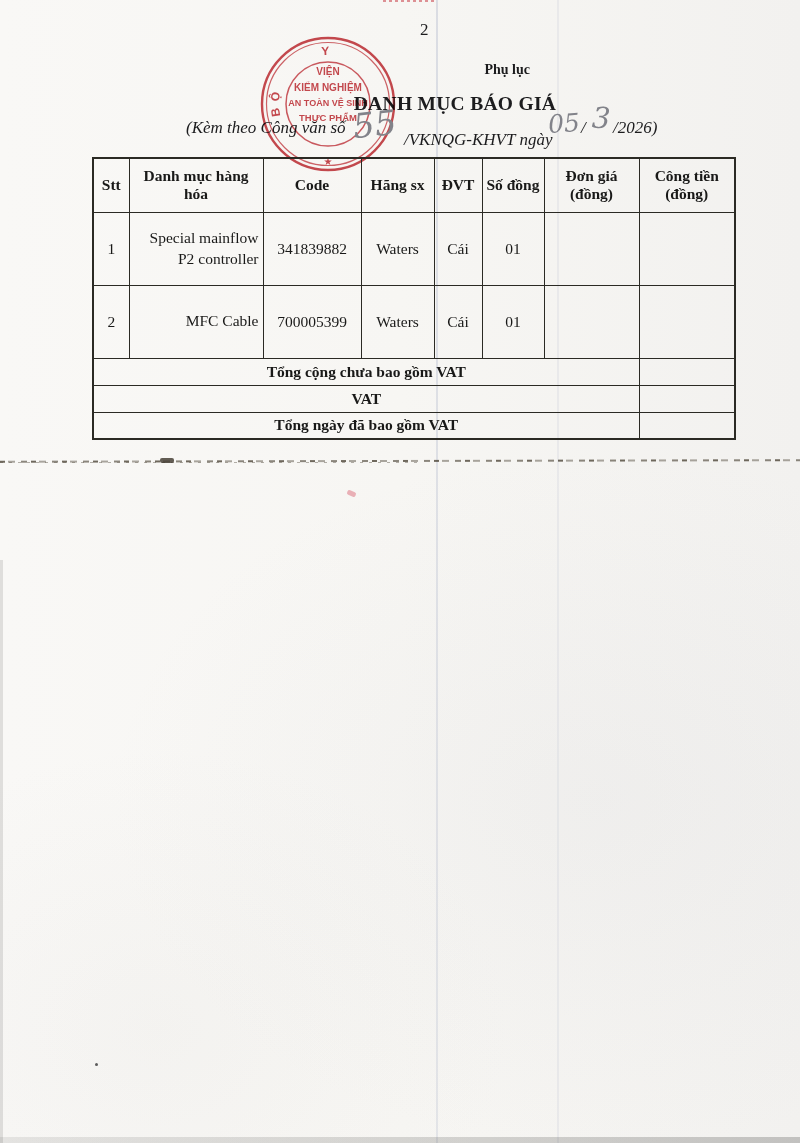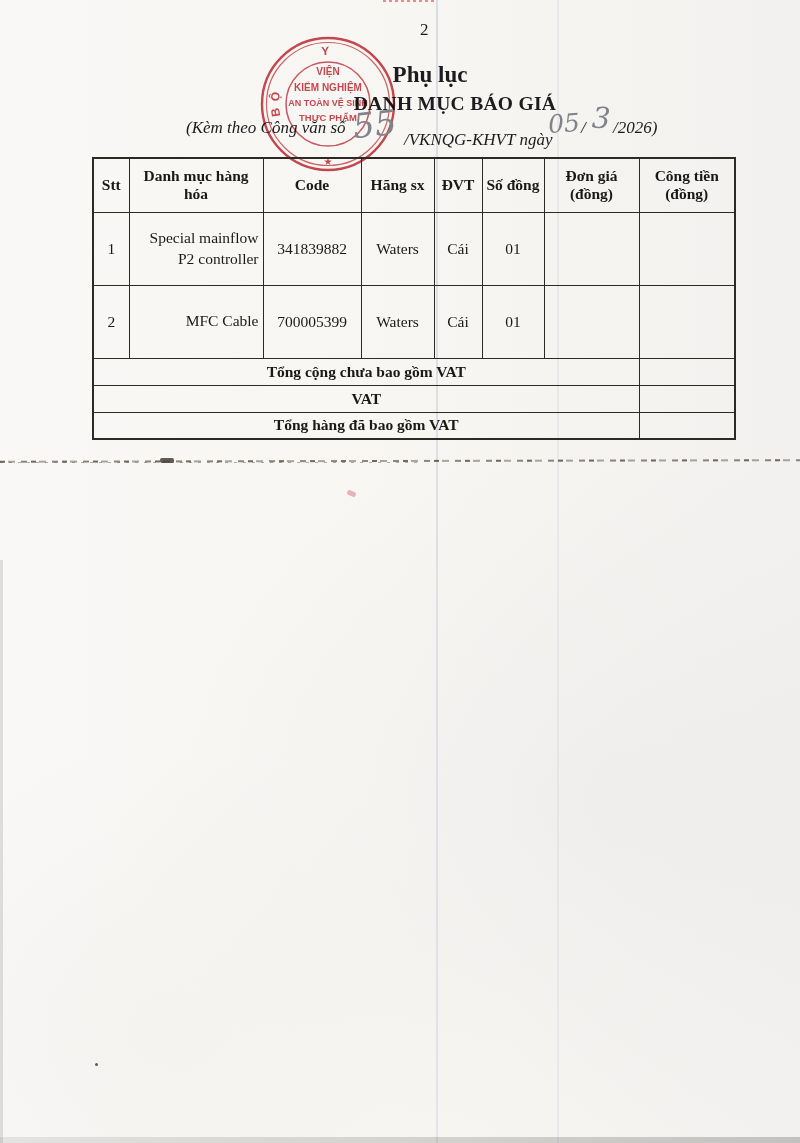--- a/index.html
+++ b/index.html
@@ -35,22 +35,22 @@
   .fold-blob{position:absolute;left:160px;top:458px;width:14px;height:5px;
     background:#3c352a;border-radius:2px;opacity:.8;}
   .pink-mark{position:absolute;left:347px;top:491px;width:9px;height:5px;
     background:rgba(222,118,132,.55);transform:rotate(24deg);border-radius:2px;}
   .ink-speck{position:absolute;left:95px;top:1063px;width:3px;height:3px;background:#5b5b5b;border-radius:50%;}
   .bottom-edge-shadow{position:absolute;left:0;bottom:0;width:800px;height:6px;
     background:linear-gradient(90deg,rgba(90,90,88,.12),rgba(70,70,68,.28));}
   .left-edge-shadow{position:absolute;left:0;top:560px;width:3px;height:583px;background:rgba(90,90,88,.16);}
   
   .page-number{position:absolute;left:420px;top:20px;font-size:17px;}
-  .appendix-label{position:absolute;left:330px;top:62px;width:200px;text-align:center;
-    font-weight:bold;font-size:23px;}
+  .appendix-label{position:absolute;left:330px;top:62px;width:200px;text-align:right;
+    font-weight:bold;font-size:14px;}
   .doc-title{position:absolute;left:255px;top:93px;width:400px;text-align:center;
     font-weight:bold;font-size:19.5px;letter-spacing:.3px;}
   .subtitle{position:absolute;left:0;top:0;font-style:italic;font-size:17px;white-space:nowrap;}
   .sub-prefix{left:186px;top:118px;}
   .sub-middle{left:404px;top:130px;}
   .sub-sep{left:581px;top:118px;}
   .sub-suffix{left:613px;top:118px;}
   .handwriting{position:absolute;font-family:"DejaVu Serif",serif;font-style:italic;
     color:#82838a;white-space:nowrap;}
   .hw-number{left:353px;top:104px;font-size:34px;transform:rotate(-6deg);}
@@ -156,21 +156,21 @@
     </tr>
     <tr class="ftr">
       <td colspan="7">Tổng cộng chưa bao gồm VAT</td>
       <td></td>
     </tr>
     <tr class="ftr">
       <td colspan="7">VAT</td>
       <td></td>
     </tr>
     <tr class="ftr">
-      <td colspan="7">Tổng hàng đã bao gồm VAT</td>
+      <td colspan="7">Tổng ngày đã bao gồm VAT</td>
       <td></td>
     </tr>
   </tbody>
     </table>
 
   <div class="fold-line"></div>
   <div class="fold-line2"></div>
   <div class="fold-blob"></div>
   <div class="pink-mark"></div>
   <div class="ink-speck"></div>

